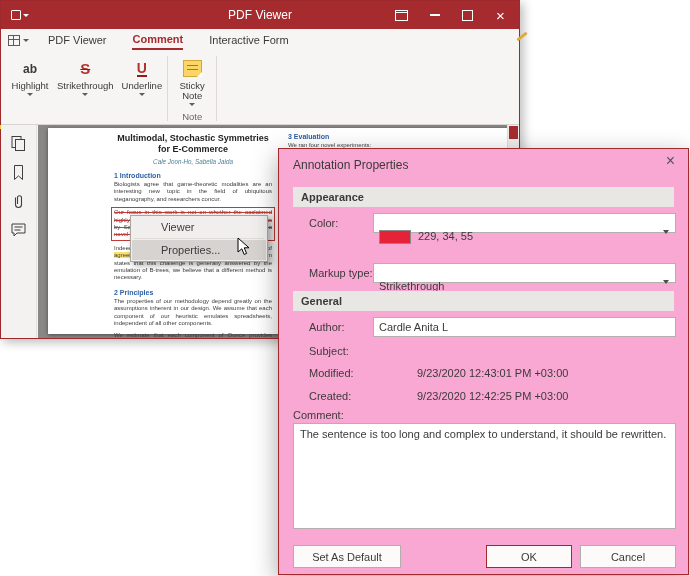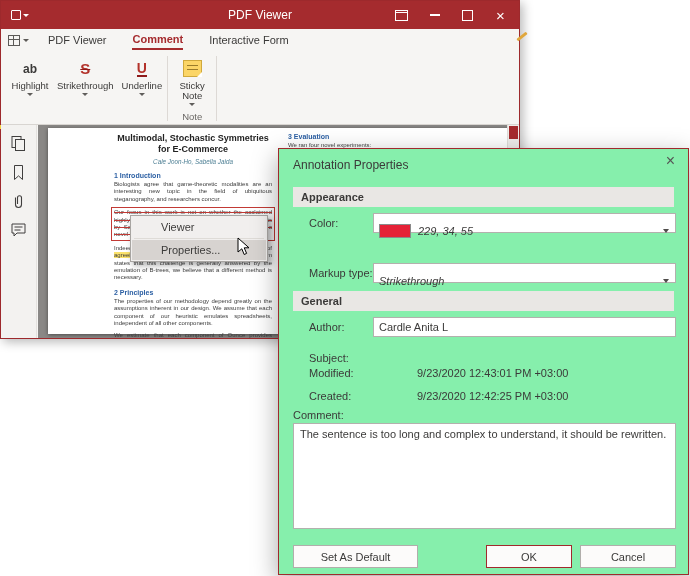--- a/index.html
+++ b/index.html
@@ -80,49 +80,49 @@
 
   
   .ctx{position:absolute;left:130px;top:215px;width:134px;background:#f1efee;border:1px solid #a8a5a2;
        box-shadow:3px 3px 7px rgba(0,0,0,.35);z-index:15;padding:1px;}
   .ctx-item{height:20px;line-height:20px;padding-left:29px;font-size:11px;color:#3c3b3a;}
   .ctx-item.hot{background:#d7d3d0;}
   .ctx-sep{height:1px;background:#dedbd7;margin:1px 2px;}
   .cursor{position:absolute;left:237px;top:237px;z-index:25;}
 
   
-  .dlg{position:absolute;left:278px;top:148px;width:411px;height:427px;box-sizing:border-box;background:#86efac;
+  .dlg{position:absolute;left:278px;top:148px;width:411px;height:427px;box-sizing:border-box;background:#f9a8d4;
        border:1px solid #a02a2d;box-shadow:0 8px 24px rgba(0,0,0,.35);z-index:20;font-size:11px;color:#3b3a39;}
   .dlg-title{position:absolute;left:14px;top:9px;font-size:12px;}
   .dlg-close{position:absolute;right:13px;top:4px;font-size:16px;color:#555;line-height:1;cursor:default;}
   .sect{position:absolute;left:14px;right:14px;height:20px;background:#e9e7e4;font-weight:bold;line-height:20px;
         padding-left:8px;box-sizing:border-box;}
   .row{position:absolute;left:0;right:0;height:20px;}
   .lbl{position:absolute;left:30px;line-height:20px;}
   .lbl2{position:absolute;left:14px;line-height:20px;}
   .fld{position:absolute;left:94px;width:303px;height:20px;box-sizing:border-box;}
-  .combo{border:1px solid #b3b0ad;background:#fff;display:flex;align-items:center;padding:16px 6px 0 5px;font-style:italic;}
+  .combo{border:1px solid #b3b0ad;background:#fff;display:flex;align-items:flex-start;padding:16px 6px 0 5px;}
   .combo .dcaret{margin-left:auto;width:0;height:0;border-left:3.5px solid transparent;border-right:3.5px solid transparent;border-top:4px solid #4f4d4b;}
   .swatch{width:30px;height:12px;background:#e52237;border:1px solid #8a8a8a;margin-right:7px;}
   .spin{position:absolute;left:94px;width:63px;height:20px;box-sizing:border-box;border:1px solid #b3b0ad;background:#fff;
         display:flex;align-items:center;padding-left:5px;}
   .spin-btns{margin-left:auto;width:15px;height:100%;border-left:1px solid #d7d4d1;display:flex;flex-direction:column;
              align-items:center;justify-content:center;gap:3px;}
   .tri-up{width:0;height:0;border-left:3px solid transparent;border-right:3px solid transparent;border-bottom:3.5px solid #5f5d5a;}
   .tri-dn{width:0;height:0;border-left:3px solid transparent;border-right:3px solid transparent;border-top:3.5px solid #5f5d5a;}
   .sl-track{position:absolute;left:170px;right:14px;top:9px;height:2px;background:#bdb9b6;}
   .sl-handle{position:absolute;right:14px;top:4px;width:5px;height:13px;background:#9e2b2f;border-radius:1px;}
   .tbox{position:absolute;left:94px;width:303px;height:20px;box-sizing:border-box;border:1px solid #b3b0ad;background:#fff;
         font-family:inherit;font-size:11px;color:#3b3a39;padding:0 5px;}
   .stat{position:absolute;left:94px;line-height:20px;margin-left:44px;}
   .dlg textarea{position:absolute;left:14px;top:274px;width:383px;height:106px;box-sizing:border-box;resize:none;
         border:1px solid #b3b0ad;font-family:inherit;font-size:11px;color:#3b3a39;padding:4px 6px;background:#fff;}
   .dbtn{position:absolute;top:396px;height:23px;background:#fcfbfa;border:1px solid #b1aeab;font-size:11px;
         color:#3b3a39;font-family:inherit;padding:0;}
-  #btn-default{left:14px;width:125px;text-align:center;}
+  #btn-default{left:14px;width:108px;text-align:center;}
   #btn-ok{left:207px;width:86px;border-color:#a02a2d;}
   #btn-cancel{left:301px;width:96px;}
 </style>
 </head>
 <body>
 
 <div id="canvas">
 
   <div class="app">
 
@@ -295,21 +295,21 @@
       </div>
     </div>
 
     <div class="sect" style="top:142px;">General</div>
 
     <div class="row" style="top:168px;">
       <span class="lbl">Author:</span>
       <input class="tbox" type="text" value="Cardle Anita L" style="">
     </div>
 
-    <div class="row" style="top:192px;margin-top:7px;">
+    <div class="row" style="top:192px;">
       <span class="lbl">Subject:</span>
     </div>
 
     <div class="row" style="top:214px;">
       <span class="lbl">Modified:</span>
       <span class="stat">9/23/2020 12:43:01 PM +03:00</span>
     </div>
 
     <div class="row" style="top:237px;">
       <span class="lbl">Created:</span>

